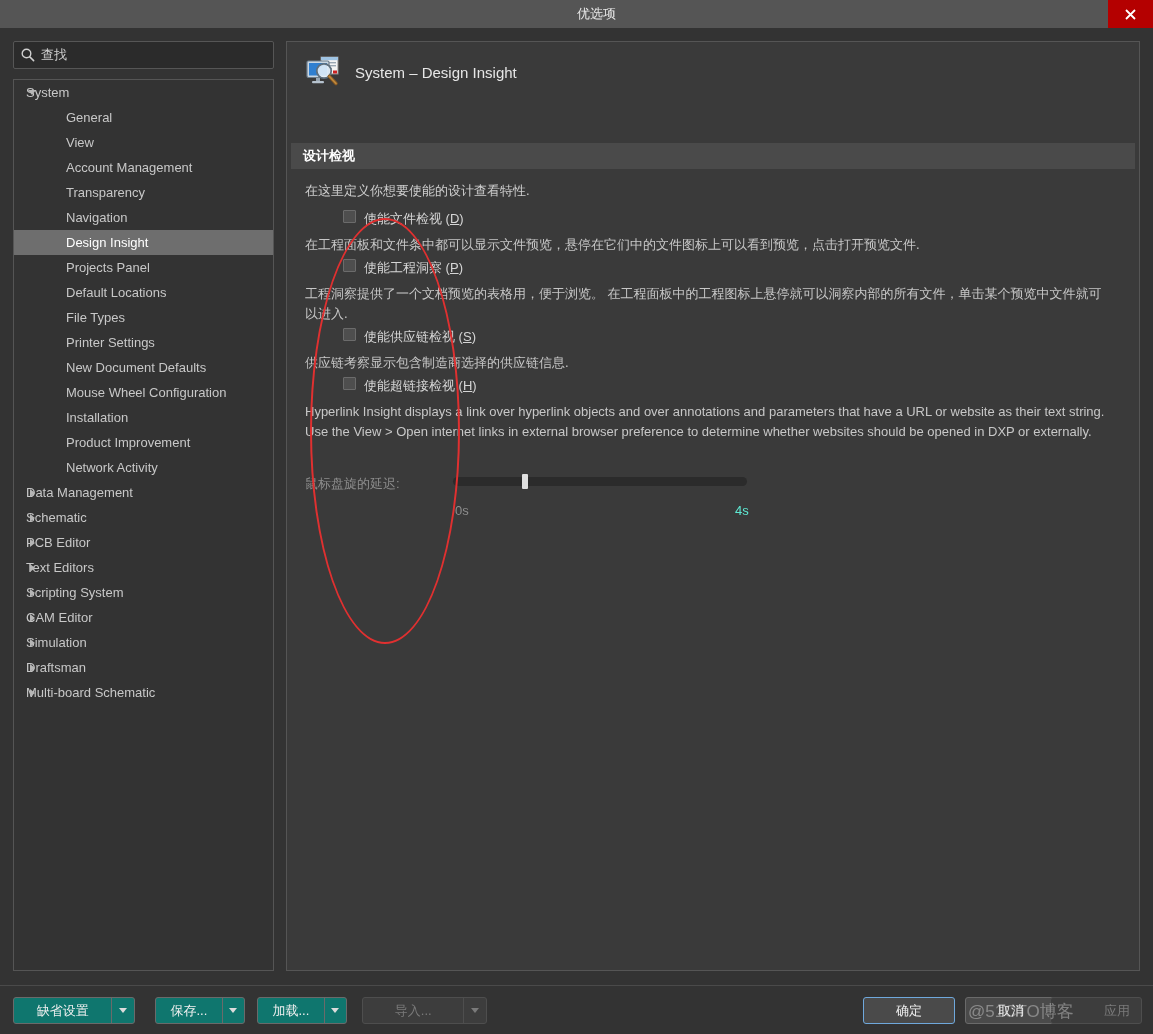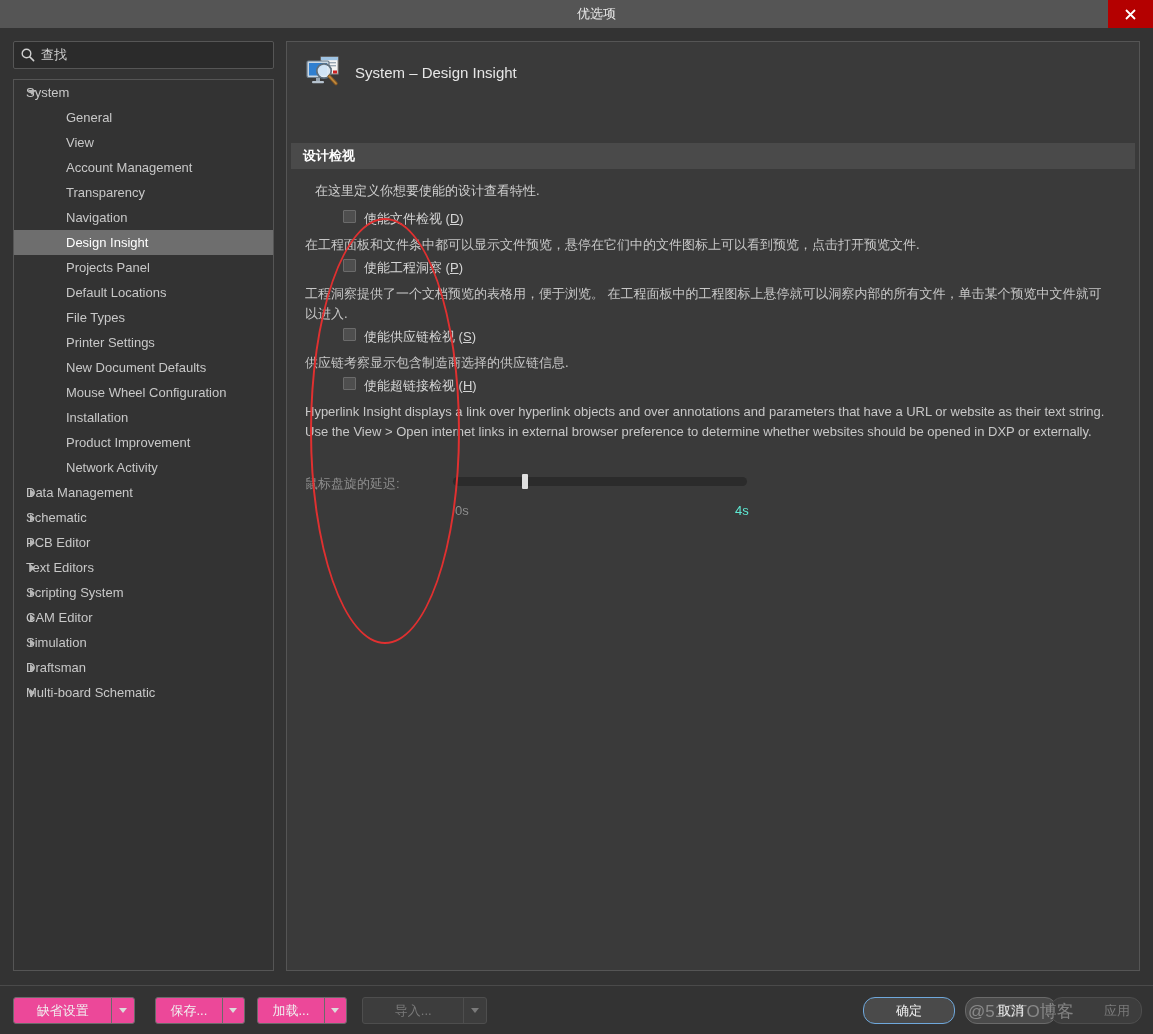--- a/index.html
+++ b/index.html
@@ -90,21 +90,21 @@
     background: #4a4a4a;
     display: flex; align-items: center; padding-left: 12px; text-align: center;
   }
   #section-title { color: #ffffff; font-size: 13px; font-weight: bold; }
 
   #content {
     position: absolute; left: 0; top: 134px; width: 852px; height: 790px;
     padding: 0 18px 0 18px;
   }
   .intro-text {
-    color: #cecece; font-size: 13px; margin: 6px 0 10px 10px;
+    color: #cecece; font-size: 13px; margin: 6px 0 10px 0;
   }
   .opt-group { margin-bottom: 4px; }
   .opt-row {
     display: flex; align-items: flex-start; height: 22px; cursor: pointer; margin-left: 38px;
   }
   .cbox {
     width: 13px; height: 13px; flex: none;
     background: #4e4e4e; border: 1px solid #6b6b6b; border-radius: 1px;
     margin-right: 8px;
   }
@@ -149,21 +149,21 @@
   }
 
   
   #bottom-bar {
     position: absolute; left: 0; top: 985px; width: 1153px; height: 49px;
     background: #333333; border-top: 1px solid #4a4a4a;
   }
   .split-btn {
     position: absolute; top: 11px; height: 27px;
     display: flex; align-items: stretch;
-    background: #ec4899; border: 1px solid #6a6a6a; border-radius: 3px;
+    background: #0f766e; border: 1px solid #6a6a6a; border-radius: 3px;
     cursor: pointer;
   }
   .split-btn.disabled { background: #3d3d3d; border-color: #4e4e4e; cursor: default; }
   .split-main {
     display: flex; align-items: center; justify-content: center;
     color: #f0f0f0; font-size: 13px; padding: 0 14px;
   }
   .split-btn.disabled .split-main { color: #7a7a7a; }
   .split-div { width: 1px; background: #6a6a6a; }
   .split-btn.disabled .split-div { background: #4e4e4e; }
@@ -172,21 +172,21 @@
   }
   .caret {
     width: 0; height: 0; border-left: 4px solid transparent;
     border-right: 4px solid transparent; border-top: 5px solid #dcdcdc;
   }
   .split-btn.disabled .caret { border-top-color: #7a7a7a; }
 
   .plain-btn {
     position: absolute; top: 11px; height: 27px;
     display: flex; align-items: center; justify-content: center;
-    background: #4a4a4a; border: 1px solid #6a6a6a; border-radius: 12px;
+    background: #4a4a4a; border: 1px solid #6a6a6a; border-radius: 3px;
     color: #f0f0f0; font-size: 13px; cursor: pointer;
   }
   .plain-btn.primary { border: 1px solid #6fa8dc; }
   .plain-btn.disabled {
     background: #3d3d3d; border-color: #4e4e4e; color: #7a7a7a; cursor: default; padding-left: 42px;
   }
 
   #watermark {
     position: absolute; left: 1000px; top: 1000px;
     color: rgba(225,225,225,0.42); font-size: 17px;

